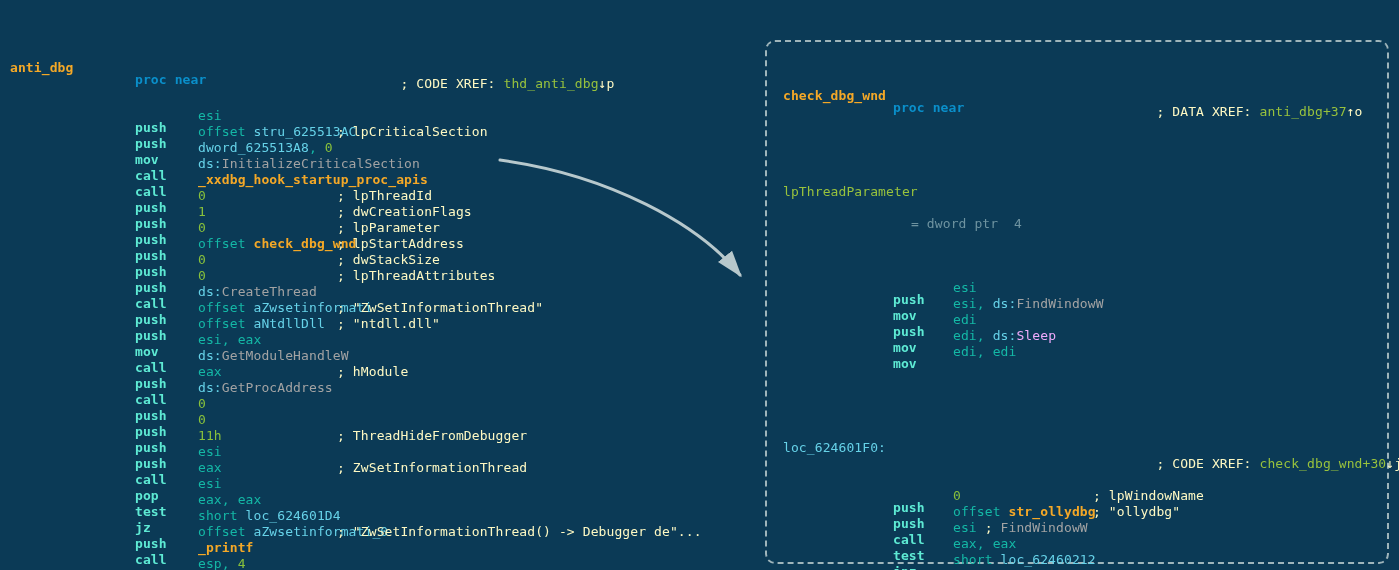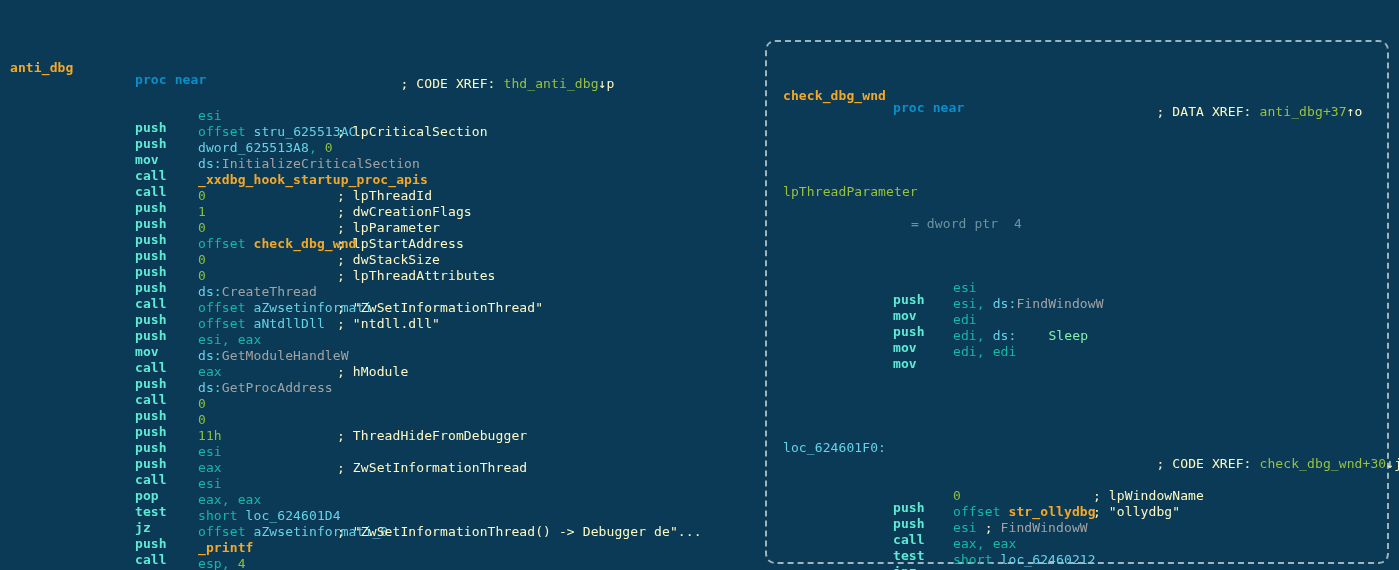--- a/index.html
+++ b/index.html
@@ -1,30 +1,30 @@
 <!DOCTYPE html>
 <html><head>
 <meta charset="utf-8">
 <style>
   html,body{margin:0;padding:0;background:#0b3a56;color:#bcd0d6;font-family:Consolas,"DejaVu Sans Mono",Menlo,monospace;font-size:13px;line-height:16px;}
-  #surface{position:relative;width:1399px;height:570px;overflow:hidden;text-align:right;}
+  #surface{position:relative;width:1399px;height:570px;overflow:hidden;}
   .pane{position:absolute;}
   .listing{white-space:pre;letter-spacing:0.1px;}
   .col-label{position:absolute;left:10px;top:0;}
   .col-inst{position:absolute;left:135px;top:12px;}
   .col-op{position:absolute;left:198px;top:0;}
   .col-cmt{position:absolute;left:337px;top:0;}
   .row{position:relative;height:16px;}
   .kw-proc{color:#0a8fca;font-weight:bold;}
   .kw-inst{color:#5eead4;font-weight:bold;}
   .kw-wht{color:#14b8a6;}
   .kw-ylw{color:#f4a827;font-weight:bold;}
   .kw-grn{color:#88c13b;}
   .kw-pink{color:#a3a3a3;}
-  .kw-purp{color:#86efac;margin-left:32px;}
+  .kw-purp{color:#f0abfc;}
   .kw-dim{color:#6e93a0;}
   .kw-cmt{color:#fef9c3;}
   .kw-lime{color:#98c23d;}
   .kw-teal{color:#66d2e8;}
   .border-box{position:absolute;border:2px dashed #9fb5bb;border-radius:10px;}
   .svg-arrow{position:absolute;pointer-events:none;}
   .r2 .col-label{left:0;}
   .r2 .col-inst{left:110px;}
   .r2 .col-op{left:170px;}
   .r2 .col-cmt{left:310px;}

